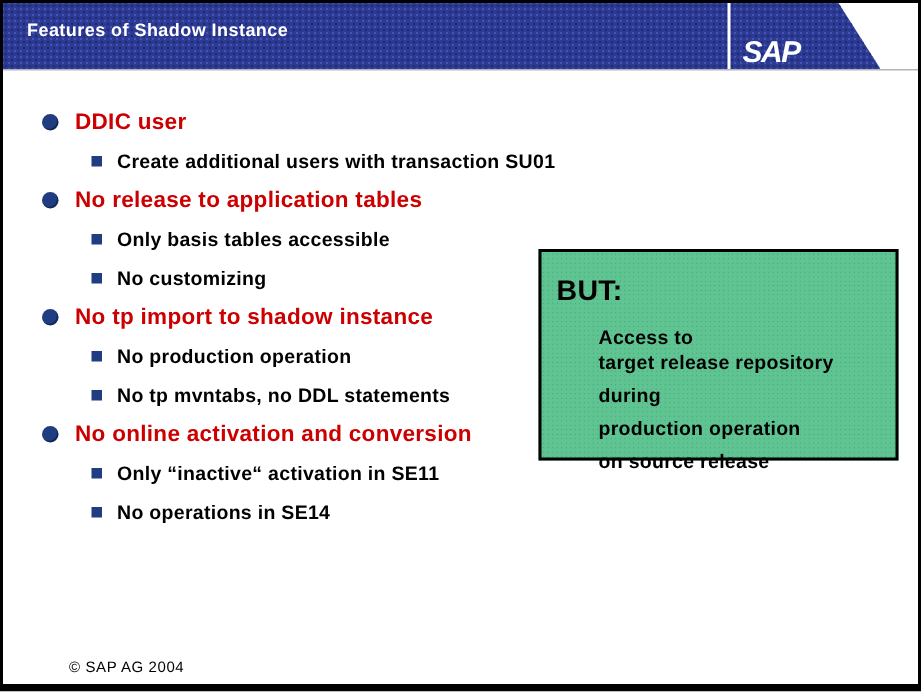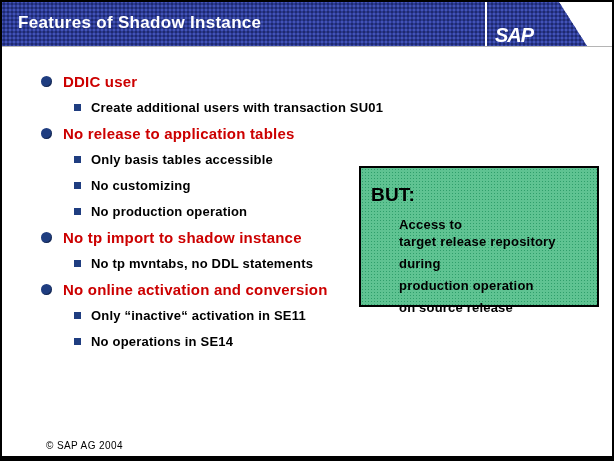--- a/index.html
+++ b/index.html
@@ -12,30 +12,30 @@
     position:absolute;left:0;top:0;width:585px;height:44px;
     background-color:#2c3a94;
     background-image:
       radial-gradient(circle, #1e2a6e 28%, transparent 30%),
       radial-gradient(circle, #4354b6 28%, transparent 30%);
     background-size:4px 4px;background-position:0 0,2px 2px;
     clip-path:polygon(0 0,557px 0,585px 100%,0 100%);
   }
   .title{
     position:absolute;left:16px;top:11px;
-    color:#fff;font-size:17px;font-weight:bold;letter-spacing:.3px;white-space:nowrap;
+    color:#fff;font-size:12px;font-weight:bold;letter-spacing:.3px;white-space:nowrap;
   }
   .logo-sep{position:absolute;left:483px;top:0;width:2px;height:44px;background:#fff;}
   .sap-logo{
     position:absolute;left:493px;bottom:1px;color:#fff;
     font-size:20px;font-weight:900;font-style:italic;letter-spacing:-1px;line-height:1;
   }
   .header-underline{position:absolute;left:0;top:44px;width:100%;height:1px;background:#b5b5b5;}
   
-  .bullets{position:absolute;left:0;top:70px;width:360px;padding-left:13px;}
+  .bullets{position:absolute;left:0;top:70px;width:360px;}
   .row{display:flex;align-items:center;margin-bottom:8px;}
   .row.l1{padding-left:26px;height:18px;}
   .row.l2{padding-left:59px;height:18px;}
   .dot{width:11px;height:11px;border-radius:50%;background:#1f3d80;margin-right:11px;flex:0 0 auto;
        box-shadow:inset -1px -1px 0 rgba(0,0,0,.35);}
   .sq{width:7px;height:7px;background:#1f3d80;margin-right:10px;flex:0 0 auto;}
   .l1 .txt{color:#cc0000;font-size:15px;font-weight:bold;letter-spacing:.2px;white-space:nowrap;}
   .l2 .txt{color:#000;font-size:13px;font-weight:bold;letter-spacing:.2px;white-space:nowrap;}
   
   .callout{
@@ -77,27 +77,27 @@
       <span class="txt">No release to application tables</span>
     </div>
     <div class="row l2">
       <span class="sq"></span>
       <span class="txt">Only basis tables accessible</span>
     </div>
     <div class="row l2">
       <span class="sq"></span>
       <span class="txt">No customizing</span>
     </div>
+    <div class="row l1">
+      <span class="dot"></span>
+      <span class="txt">No tp import to shadow instance</span>
+    </div>
     <div class="row l2">
       <span class="sq"></span>
       <span class="txt">No production operation</span>
-    </div>
-    <div class="row l1">
-      <span class="dot"></span>
-      <span class="txt">No tp import to shadow instance</span>
     </div>
     <div class="row l2">
       <span class="sq"></span>
       <span class="txt">No tp mvntabs, no DDL statements</span>
     </div>
     <div class="row l1">
       <span class="dot"></span>
       <span class="txt">No online activation and conversion</span>
     </div>
     <div class="row l2">

